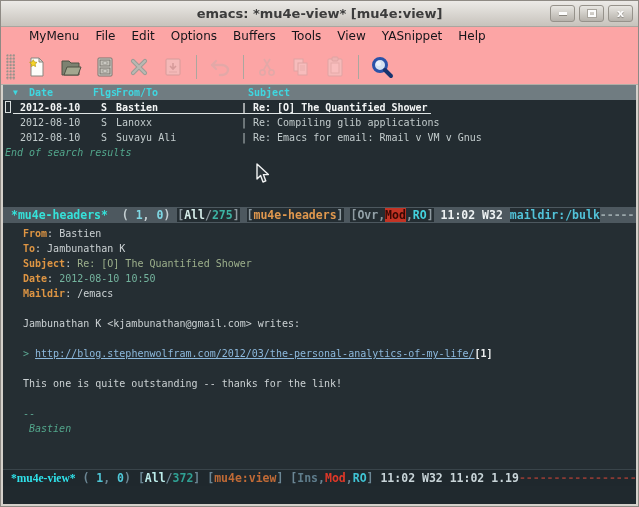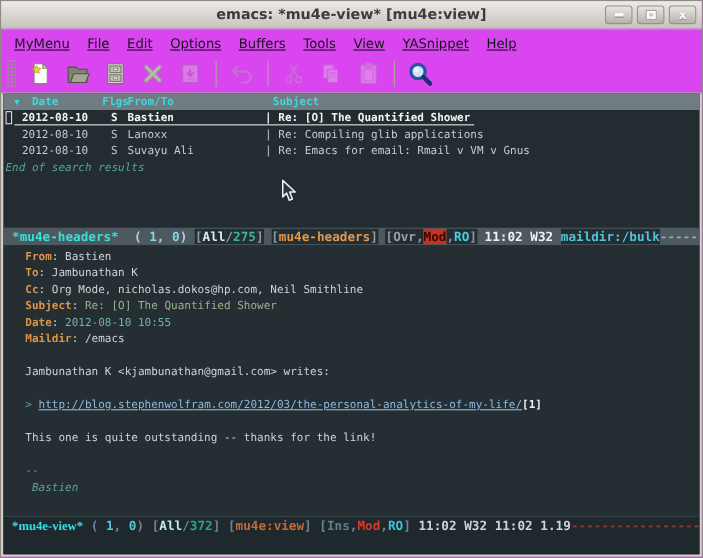--- a/index.html
+++ b/index.html
@@ -1,34 +1,34 @@
 <!DOCTYPE html>
 <html><head>
 <meta charset="utf-8">
 <style>
   * { margin:0; padding:0; box-sizing:border-box; }
   html,body { width:639px; height:507px; overflow:hidden; background:#9a968f; }
   body { font-family:"DejaVu Sans", sans-serif; }
 
-  .window { width:639px; height:507px; border:1px solid #8e8a84; background:#d946ef;
+  .window { width:639px; height:507px; border:1px solid #8e8a84; background:#fca5a5;
             display:flex; flex-direction:column; }
 
   
   .titlebar { height:26px; background:linear-gradient(#eceae7,#c7c3bc); border-bottom:1px solid #aaa69f;
               display:flex; align-items:center; position:relative; flex:0 0 26px; }
   .title { flex:1; text-align:center; font-weight:bold; font-size:13px; color:#3c3c3c; }
   .win-controls { position:absolute; right:5px; top:4px; display:flex; gap:4px; }
   .win-btn { width:25px; height:17px; background:linear-gradient(#e8e6e2,#b6b2ab); border:1px solid #96928b;
              border-radius:3px; display:flex; align-items:center; justify-content:center; }
   .glyph-min { width:8px; height:3px; background:#fcfcfc; box-shadow:0 1px 0 #8a867f; }
   .glyph-max { width:8px; height:7px; border:2px solid #fcfcfc; box-shadow:0 0 0 1px #a8a49d; }
   .glyph-close { color:#fcfcfc; font-weight:bold; font-size:11px; line-height:11px; text-shadow:0 1px 1px #8a867f; }
 
   
-  .menubar { height:22px; display:flex; align-items:flex-end; padding-left:4px; font-size:12px; color:#15151a; flex:0 0 22px;text-decoration:underline; }
+  .menubar { height:22px; display:flex; align-items:flex-start; padding-left:20px; font-size:12px; color:#15151a; flex:0 0 22px; }
   .menu-item { padding:2px 8px; }
 
   
   .toolbar { height:36px; display:flex; align-items:center; border-bottom:1px solid #b2aea7; padding-left:3px; flex:0 0 36px; }
   .tb-handle { width:9px; height:26px; margin:0 5px 0 2px;
                background:radial-gradient(circle at 1.5px 1.5px,#96928b 1px,transparent 1.4px);
                background-size:3.2px 3.2px; }
   .tool-btn { width:30px; height:30px; margin:0 2px; display:flex; align-items:center; justify-content:center; }
   .tool-btn.disabled { opacity:.32; filter:grayscale(60%); }
   .tb-sep { width:1px; height:24px; background:#aba79f; margin:0 6px; flex:0 0 1px; }
@@ -256,23 +256,22 @@
       <div class="end-results">End of search results</div>
 
       <div class="filler"></div>
 
       <div class="modeline ml-active"><span class="s-bufname">*mu4e-headers*</span><span class="s-paren">  ( </span><span class="s-num">1</span><span class="s-paren">, </span><span class="s-num">0</span><span class="s-paren">) </span><span class="s-bracket">[</span><span class="s-all">All</span><span class="s-bracket">/</span><span class="s-total">275</span><span class="s-bracket">]</span><span class="s-paren"> </span><span class="s-bracket">[</span><span class="s-mode">mu4e-headers</span><span class="s-bracket">]</span><span class="s-paren"> </span><span class="s-bracket">[</span><span class="s-dim">Ovr</span><span class="s-bracket">,</span><span class="s-mod">Mod</span><span class="s-bracket">,</span><span class="s-ro">RO</span><span class="s-bracket">]</span><span class="s-paren"> </span><span class="s-bright">11:02 W32 </span><span class="s-maildir">maildir:/bulk</span><span class="s-dashes">------------</span></div>
 
       <div class="message-view">
         <div id="mv-fields">
             <div class="mv-line"><span class="mv-label">From</span><span class="s-sep">: </span><span class="v-plain">Bastien</span></div>
             <div class="mv-line"><span class="mv-label">To</span><span class="s-sep">: </span><span class="v-plain">Jambunathan K</span></div>
-            <div class="mv-line"><span class="mv-label">Cc</span><span class="s-sep">: </span><span class="v-plain">Org Mode, nicholas.dokos@hp.com, Neil Smithline</span></div>
             <div class="mv-line"><span class="mv-label">Subject</span><span class="s-sep">: </span><span class="v-subject">Re: [O] The Quantified Shower</span></div>
-            <div class="mv-line"><span class="mv-label">Date</span><span class="s-sep">: </span><span class="v-date">2012-08-10 10:55</span></div>
+            <div class="mv-line"><span class="mv-label">Date</span><span class="s-sep">: </span><span class="v-date">2012-08-10 10:50</span></div>
             <div class="mv-line"><span class="mv-label">Maildir</span><span class="s-sep">: </span><span class="v-plain">/emacs</span></div>
           </div>
         <div id="mv-body">
             <div class="mv-line">&nbsp;</div>
             <div class="mv-line"><span class="s-plain">Jambunathan K &lt;kjambunathan@gmail.com&gt; writes:</span></div>
             <div class="mv-line">&nbsp;</div>
             <div class="mv-line"><span class="s-quote">&gt;</span><span class="s-plain"> </span><span class="s-link">http://blog.stephenwolfram.com/2012/03/the-personal-analytics-of-my-life/</span><span class="s-footnote">[1]</span></div>
             <div class="mv-line">&nbsp;</div>
             <div class="mv-line"><span class="s-plain">This one is quite outstanding -- thanks for the link!</span></div>
             <div class="mv-line">&nbsp;</div>

